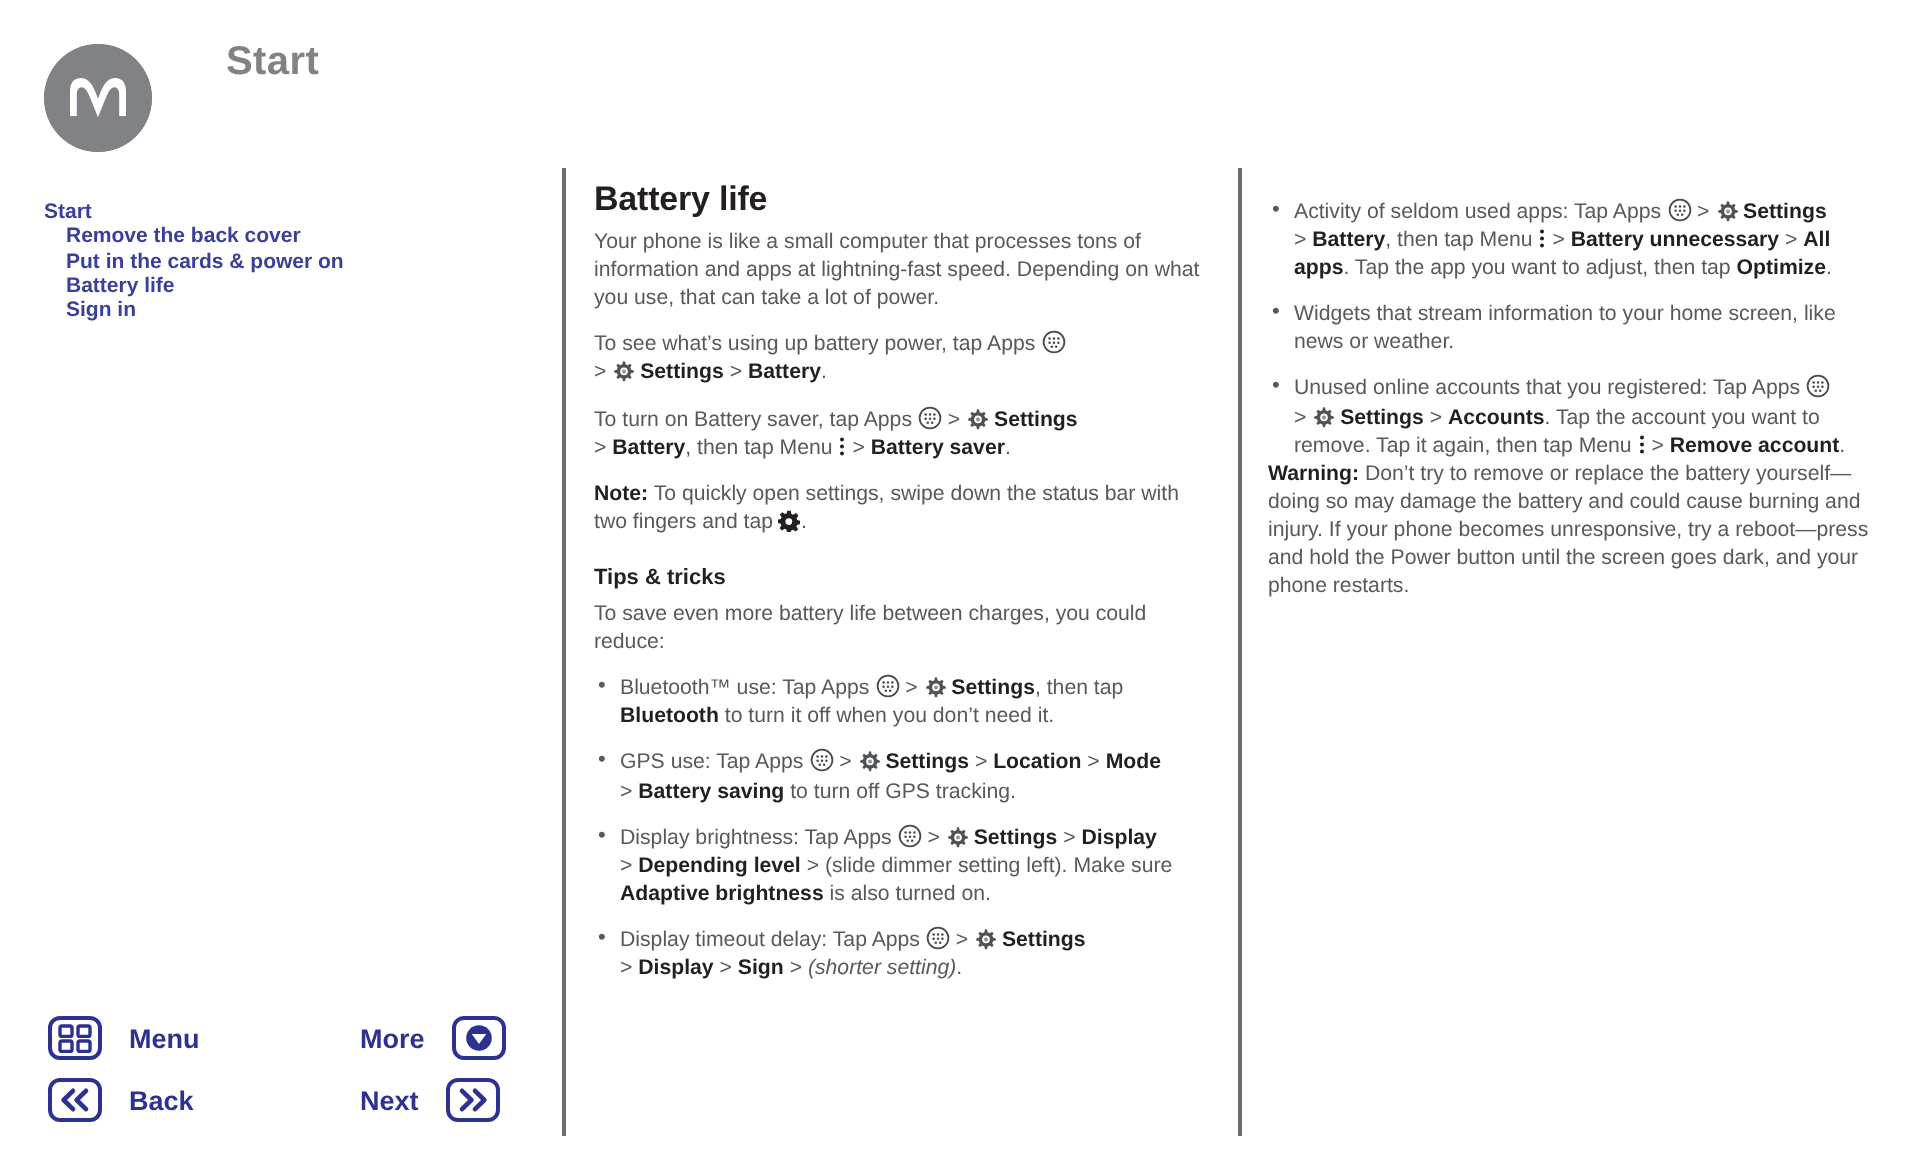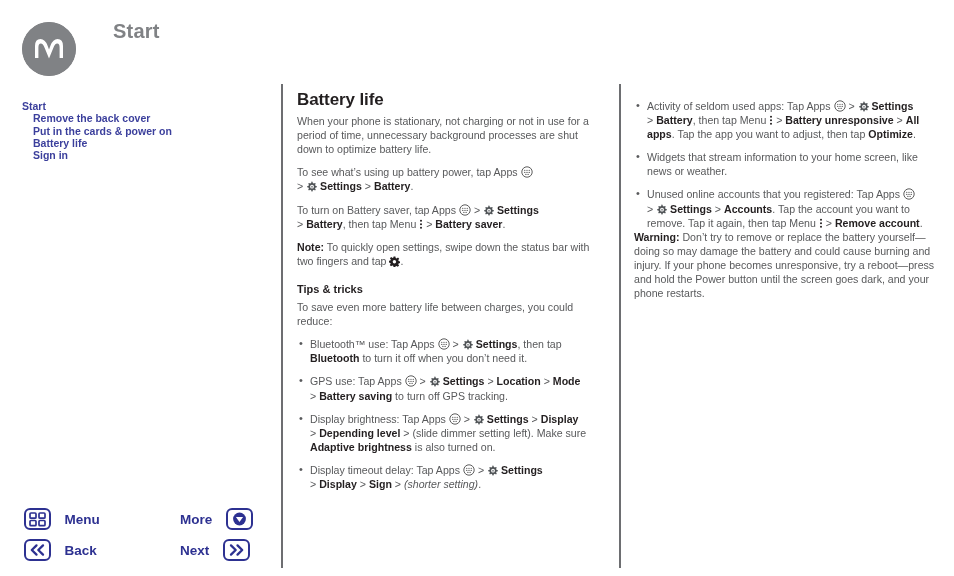--- a/index.html
+++ b/index.html
@@ -149,21 +149,21 @@
     <span class="toc-sub">Battery life</span>
     <span class="toc-sub">Sign in</span>
   </div>
 
   <div class="divider left"></div>
   <div class="divider right"></div>
 
   <div class="col mid">
     <h1 class="section">Battery life</h1>
 
-    <p class="para">When your phone is stationary, not charging or not in use for a period of time, unnecessary background processes are shut down to optimize battery life.</p>
+    <p class="para">Your phone is like a small computer that processes tons of information and apps at lightning-fast speed. Depending on what you use, that can take a lot of power.</p>
 
     <p class="para"><span>To see what’s using up battery power, tap Apps</span> <span class="ic ic-apps"><svg viewBox="0 0 12 12">
             <circle cx="6" cy="6" r="5.2" fill="none" stroke="#4a4a4a" stroke-width="0.9"></circle>
             <circle cx="3.8" cy="4.3" r="0.62" fill="#4a4a4a"></circle>
             <circle cx="6" cy="4.3" r="0.62" fill="#4a4a4a"></circle>
             <circle cx="8.2" cy="4.3" r="0.62" fill="#4a4a4a"></circle>
             <circle cx="3.8" cy="6.4" r="0.62" fill="#4a4a4a"></circle>
             <circle cx="6" cy="6.4" r="0.62" fill="#4a4a4a"></circle>
             <circle cx="8.2" cy="6.4" r="0.62" fill="#4a4a4a"></circle>
             <circle cx="4.9" cy="8.4" r="0.62" fill="#4a4a4a"></circle>
@@ -282,21 +282,21 @@
               <circle cx="4.9" cy="8.4" r="0.62" fill="#4a4a4a"></circle>
               <circle cx="7.1" cy="8.4" r="0.62" fill="#4a4a4a"></circle>
             </svg></span> <span>&gt;</span> <span class="ic ic-gear"><svg viewBox="0 0 11 11">
               <path d="M5.5 0.6 L6.5 0.8 L6.8 2.1 L7.9 2.6 L9 1.9 L9.8 2.7 L9.1 3.8 L9.6 4.9 L10.9 5.2 L10.9 6.2 L9.6 6.5 L9.1 7.6 L9.8 8.7 L9 9.5 L7.9 8.8 L6.8 9.3 L6.5 10.6 L5.5 10.6 L5.2 9.3 L4.1 8.8 L3 9.5 L2.2 8.7 L2.9 7.6 L2.4 6.5 L1.1 6.2 L1.1 5.2 L2.4 4.9 L2.9 3.8 L2.2 2.7 L3 1.9 L4.1 2.6 L5.2 2.1 Z" fill="#4f5356"></path>
               <circle cx="6" cy="5.7" r="1.9" fill="#ffffff"></circle>
               <circle cx="6" cy="5.7" r="1.0" fill="#8f9295"></circle>
             </svg></span> <b>Settings</b><br><span>&gt;</span> <b>Battery</b><span>, then tap Menu</span> <span class="ic ic-dots"><svg viewBox="0 0 4 11">
               <circle cx="2" cy="1.8" r="1.0" fill="#231f20"></circle>
               <circle cx="2" cy="5.3" r="1.0" fill="#231f20"></circle>
               <circle cx="2" cy="8.8" r="1.0" fill="#231f20"></circle>
-            </svg></span> <span>&gt;</span> <b>Battery unresponsive</b> <span>&gt;</span> <b>All apps</b><span>. Tap the app you want to adjust, then tap </span><b>Optimize</b><span>.</span></li>
+            </svg></span> <span>&gt;</span> <b>Battery unnecessary</b> <span>&gt;</span> <b>All apps</b><span>. Tap the app you want to adjust, then tap </span><b>Optimize</b><span>.</span></li>
 
       <li><span>Widgets that stream information to your home screen, like news or weather.</span></li>
 
       <li><span>Unused online accounts that you registered: Tap Apps</span> <span class="ic ic-apps"><svg viewBox="0 0 12 12">
               <circle cx="6" cy="6" r="5.2" fill="none" stroke="#4a4a4a" stroke-width="0.9"></circle>
               <circle cx="3.8" cy="4.3" r="0.62" fill="#4a4a4a"></circle>
               <circle cx="6" cy="4.3" r="0.62" fill="#4a4a4a"></circle>
               <circle cx="8.2" cy="4.3" r="0.62" fill="#4a4a4a"></circle>
               <circle cx="3.8" cy="6.4" r="0.62" fill="#4a4a4a"></circle>
               <circle cx="6" cy="6.4" r="0.62" fill="#4a4a4a"></circle>

